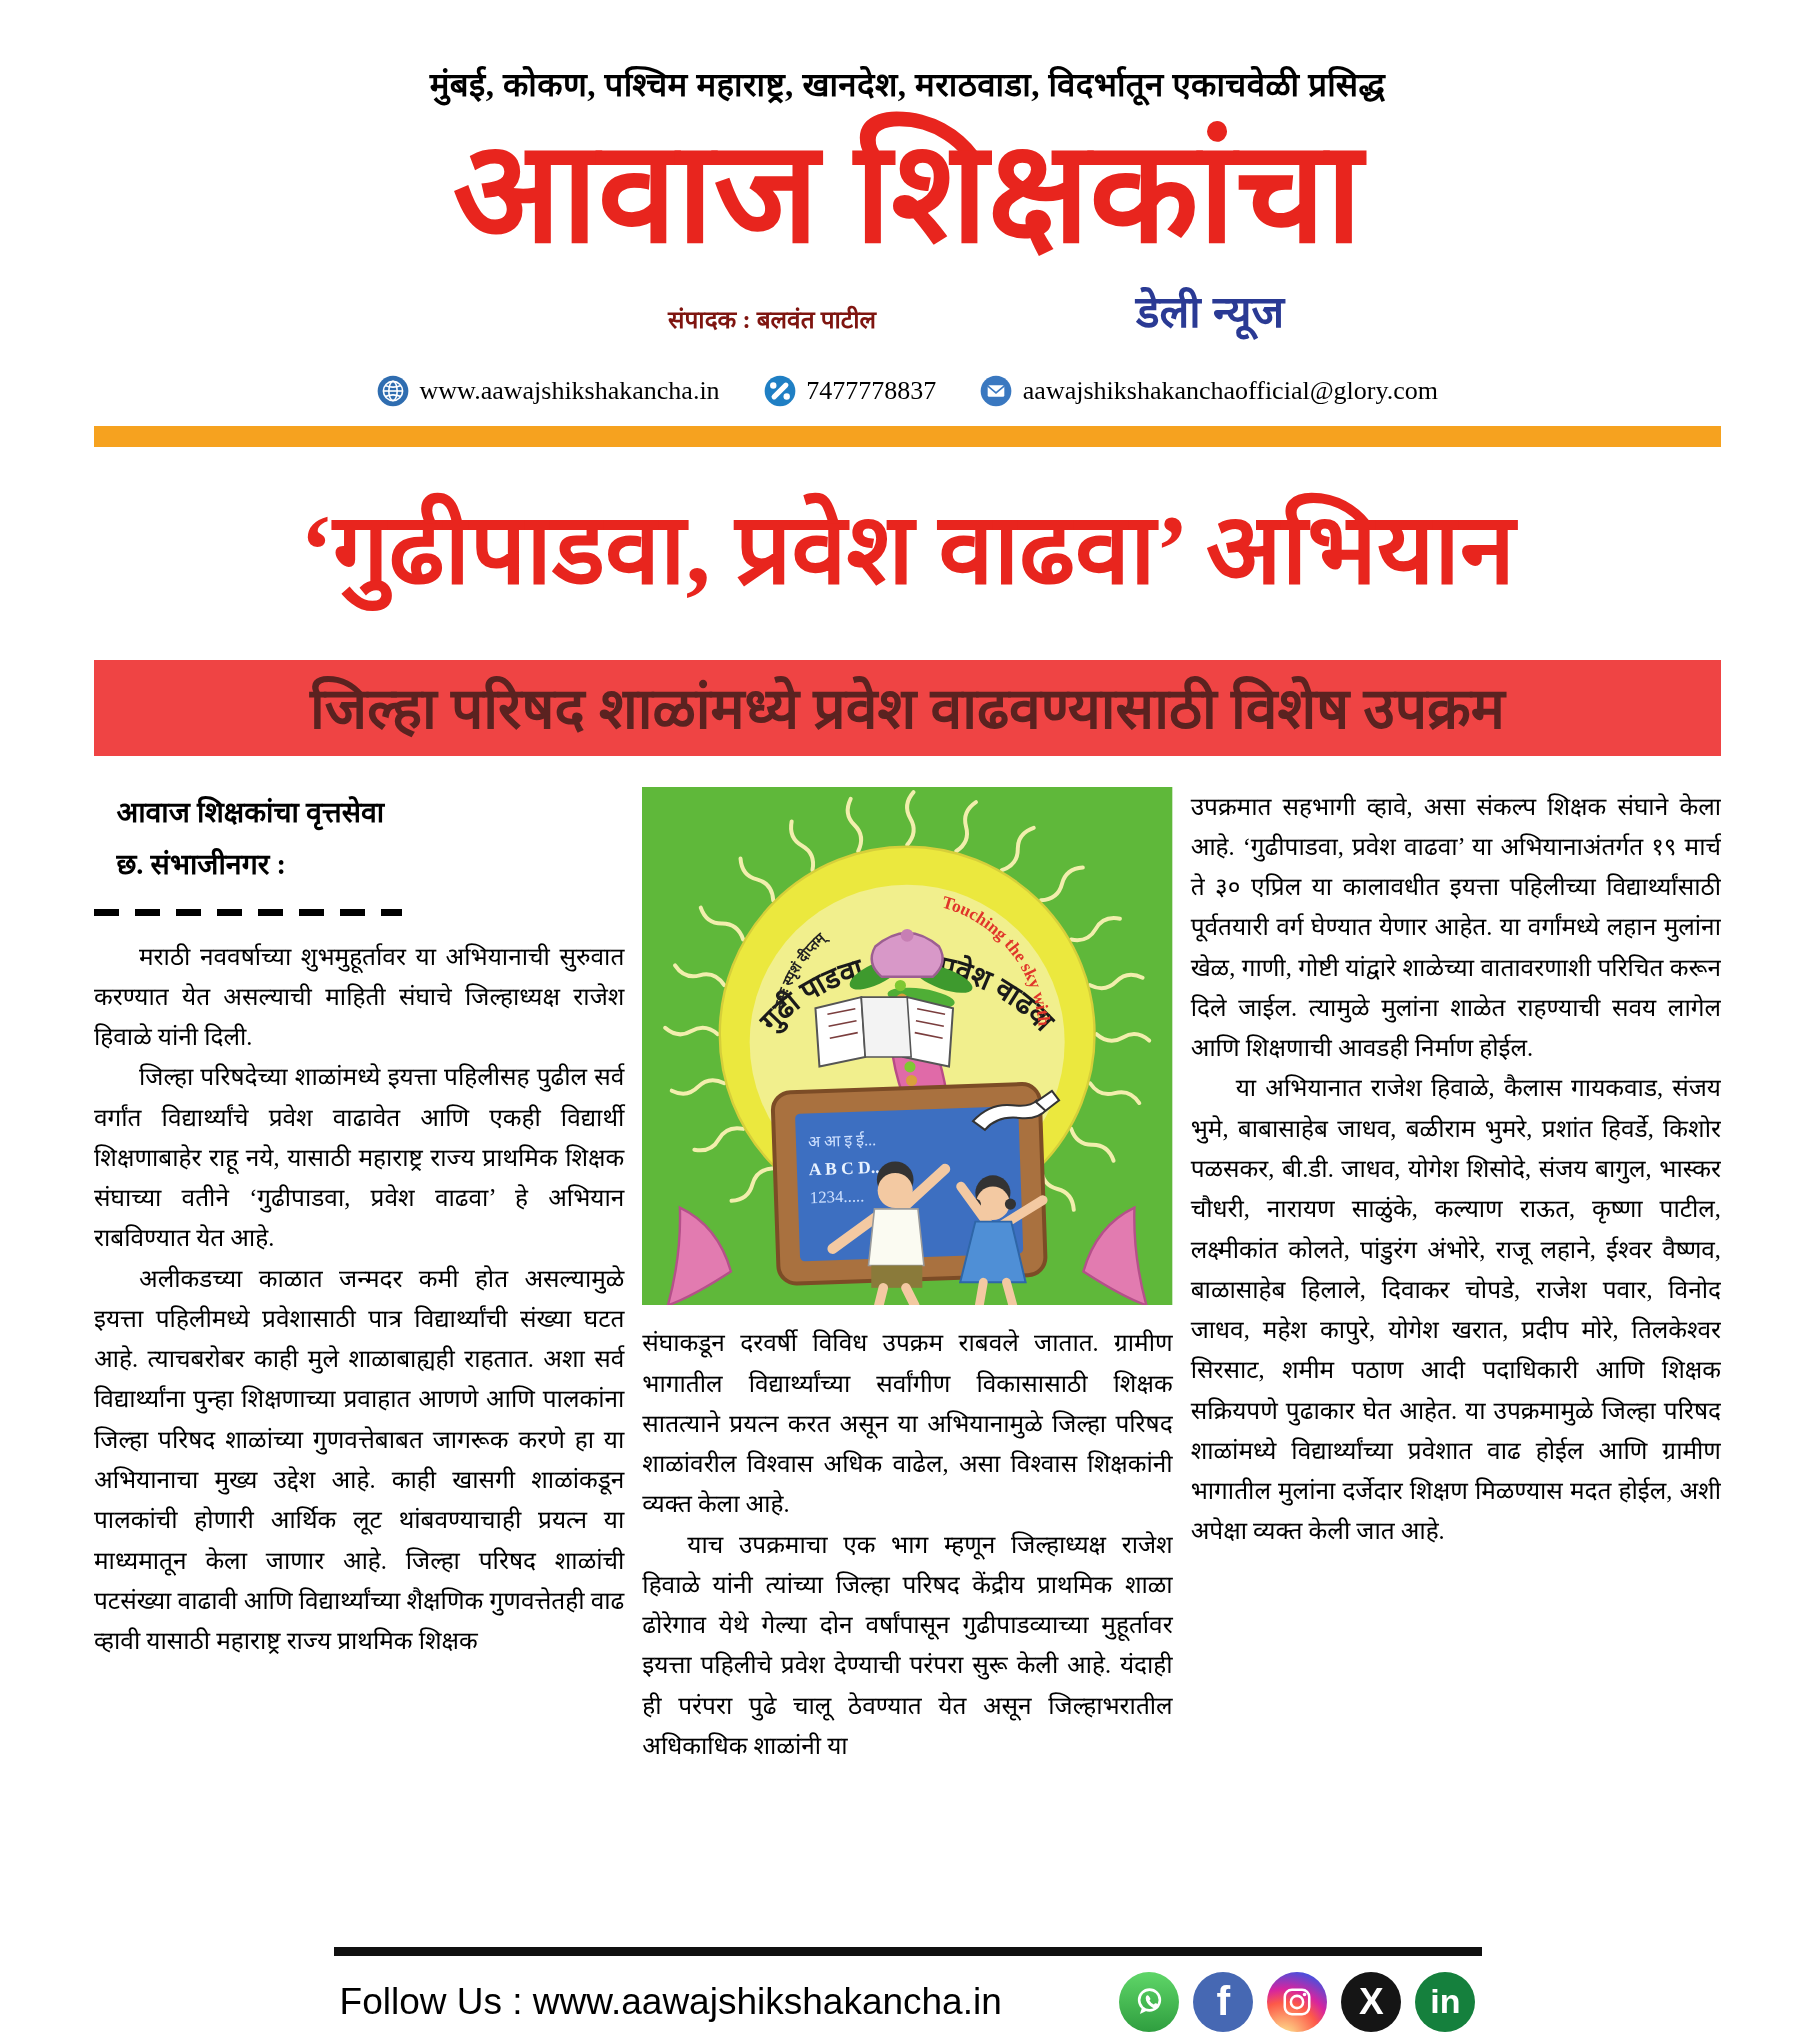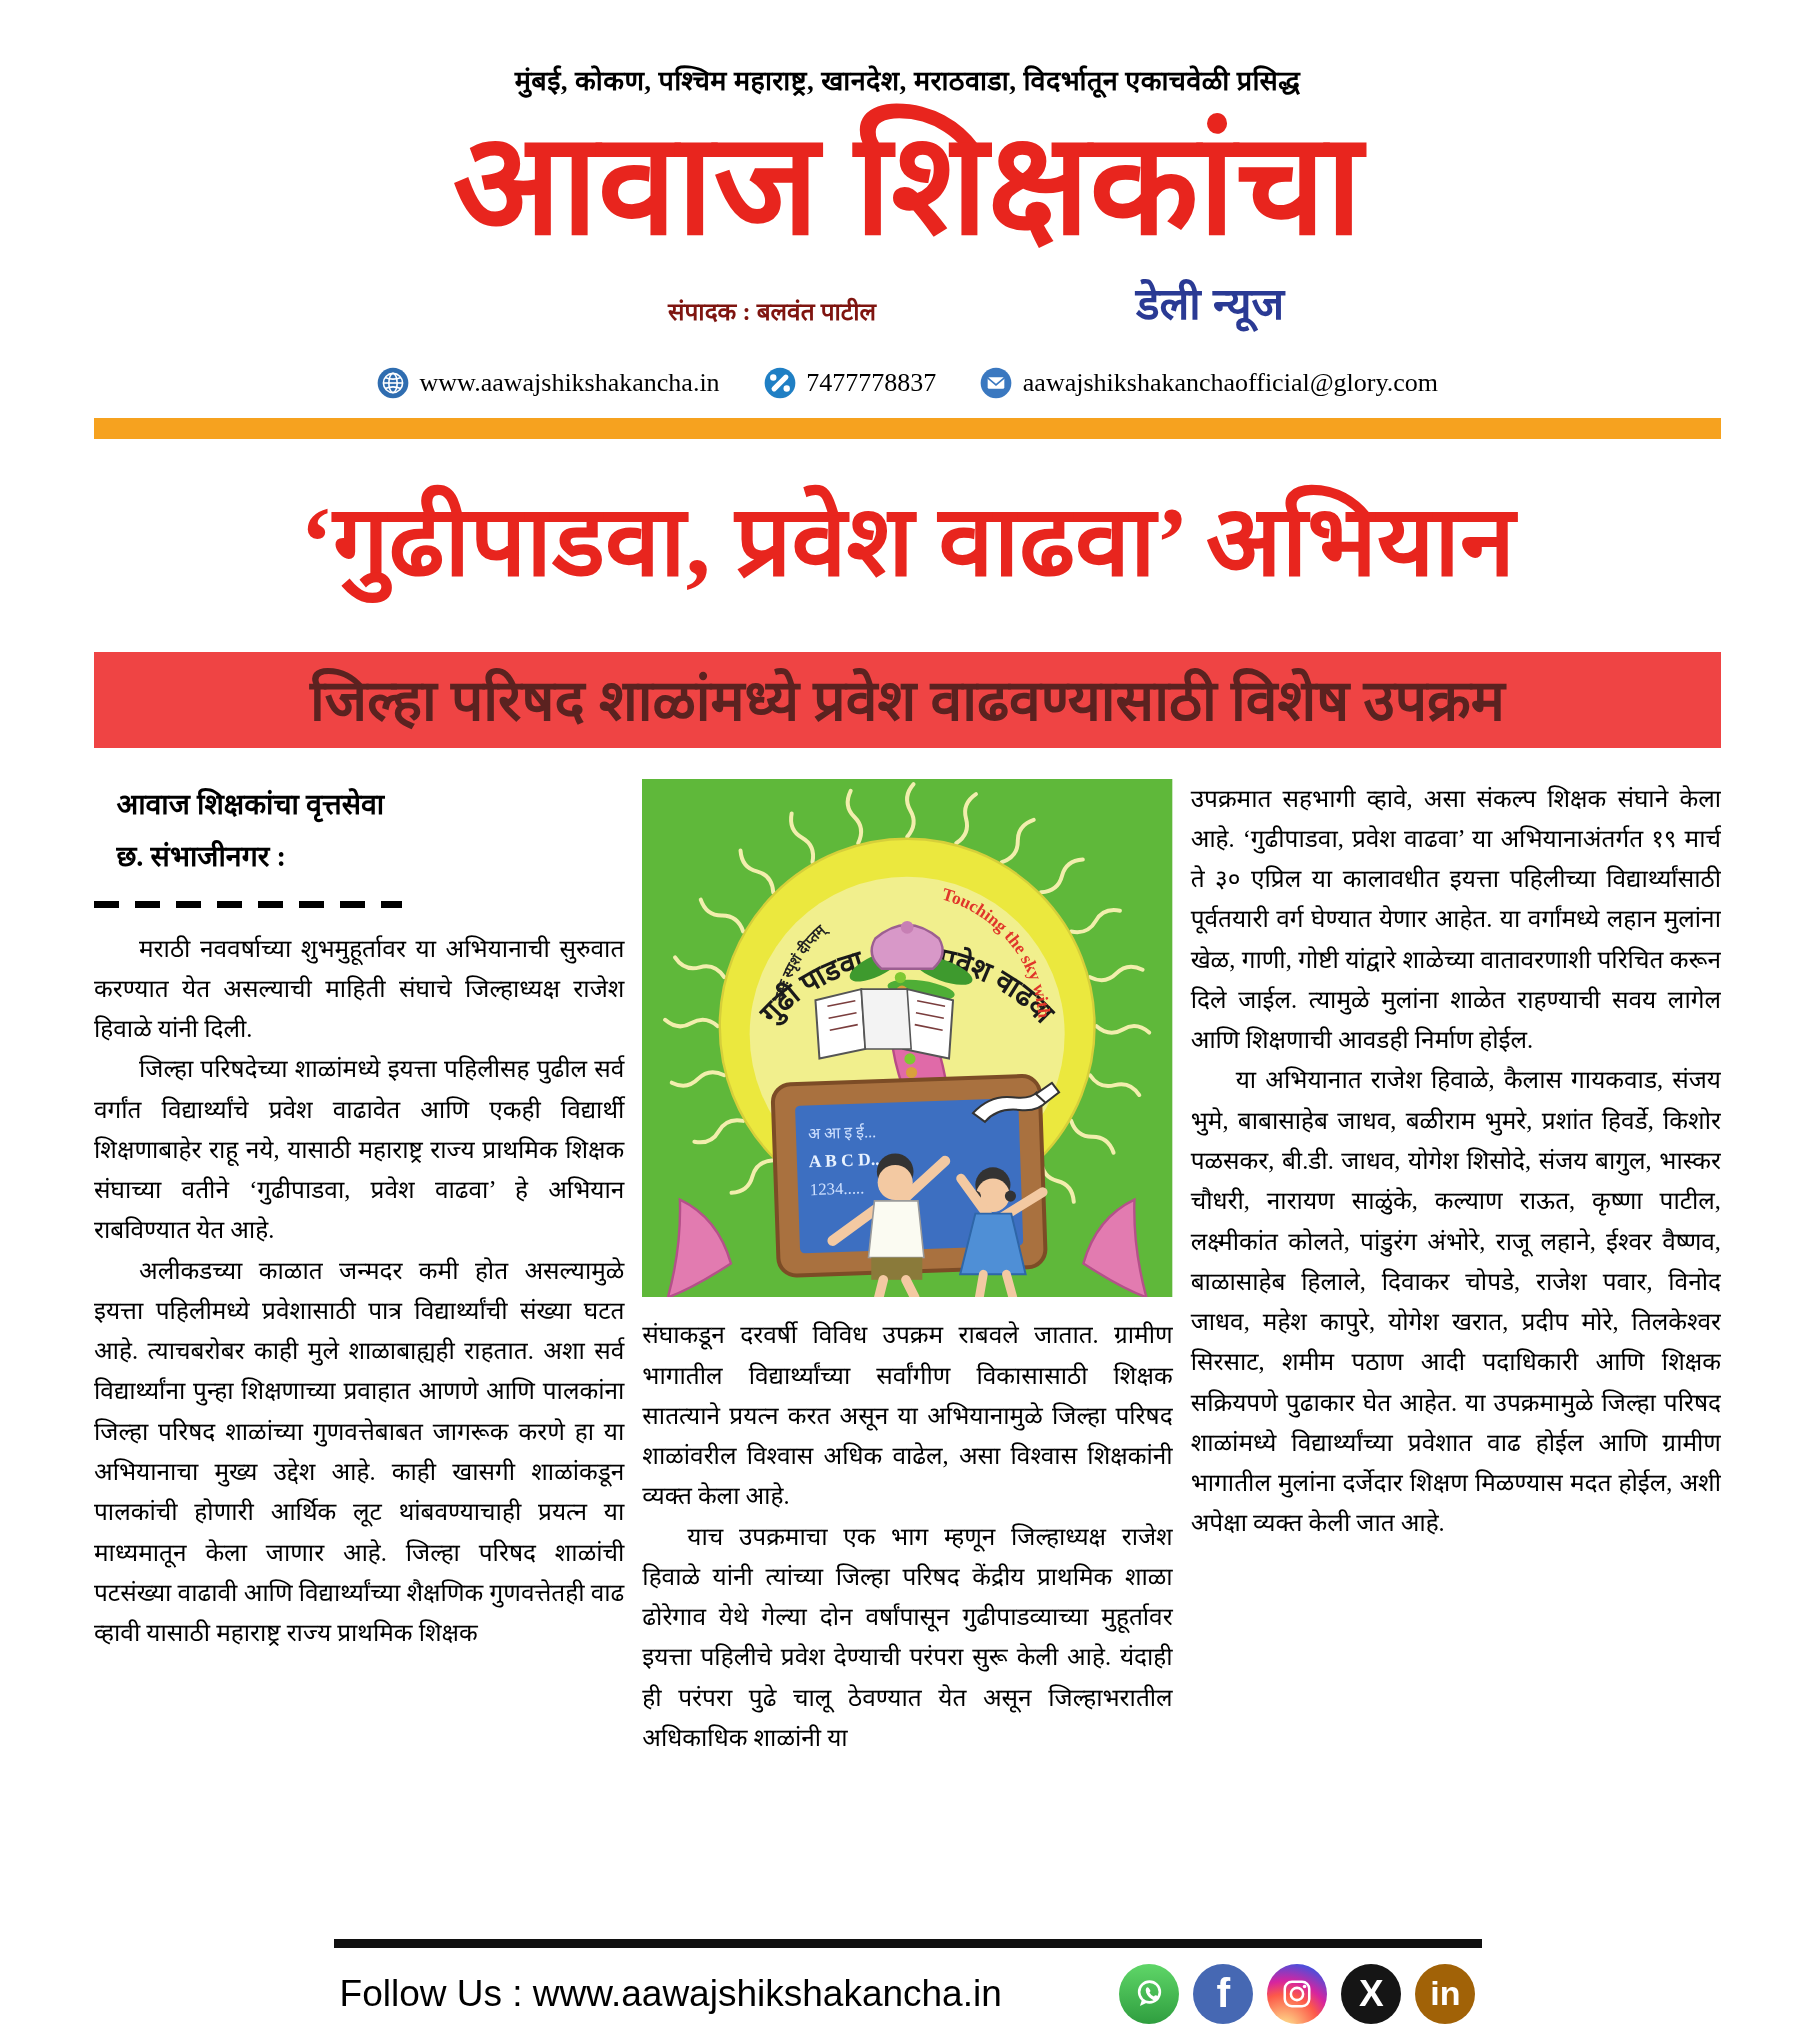--- a/index.html
+++ b/index.html
@@ -2,21 +2,21 @@
 <html style="font-size:6.5px"><head>
 <meta charset="utf-8">
 <style>
   html,body{margin:0;padding:0;}
   body{
     width:1815px;height:2160px;background:#ffffff;overflow:hidden;position:relative;
     font-family:"Liberation Serif","DejaVu Serif",serif;color:#000;
   }
   .content{margin:0 94px;}
   
-  .tagline{padding-top:61px;text-align:center;font-size:27px;font-weight:700;letter-spacing:0.4px;}
+  .tagline{padding-top:61px;text-align:center;font-size:33px;font-weight:700;letter-spacing:0.4px;}
   .masthead{margin-top:4.1px;text-align:center;color:#e8251e;font-size:142px;font-weight:800;line-height:1.18;}
   .mast-row{position:relative;height:85px;}
   .editor{position:absolute;left:574px;top:24.4px;font-size:24.4px;font-weight:700;color:#7f1510;}
   .edition{position:absolute;left:1042px;top:2px;font-size:44px;font-weight:700;color:#2a3a94;font-family:"Liberation Sans","DejaVu Sans",sans-serif;}
   .contact-row{margin-top:12.2px;display:flex;justify-content:center;align-items:center;gap:44px;font-size:26px;font-weight:400;}
   .contact-item{display:flex;align-items:center;gap:10.6px;}
   .badge{width:32px;height:32px;flex:0 0 auto;}
   .orange-bar{margin-top:19.5px;height:20.4px;background:#f6a21f;}
   
   .headline{margin-top:41px;text-align:center;color:#e8251e;font-size:99px;font-weight:800;line-height:1.25;}
@@ -35,21 +35,21 @@
   .footer-bar{height:9.8px;background:#101010;}
   .footer-row{display:flex;align-items:center;justify-content:space-between;padding:15.5px 6.1px;}
   .footer-text{font-family:"Liberation Sans","DejaVu Sans",sans-serif;font-size:37px;color:#000;}
   .social{display:flex;gap:14px;align-items:center;}
   .sicon{width:60px;height:60px;border-radius:50%;display:flex;align-items:center;justify-content:center;
     color:#fff;font-family:"Liberation Sans","DejaVu Sans",sans-serif;font-weight:700;}
   .sicon.whatsapp{background:linear-gradient(180deg,#5fd668,#2f9e3f);}
   .sicon.facebook{background:#4668b3;font-size:41px;}
   .sicon.instagram{background:radial-gradient(circle at 28% 110%,#fdf497 0%,#fd5949 45%,#d6249f 62%,#285AEB 92%);}
   .sicon.x{background:#151515;font-size:37px;}
-  .sicon.linkedin{background:#a16207;font-size:34px;}
+  .sicon.linkedin{background:#15803d;font-size:34px;}
 </style>
 </head>
 <body>
 
 <div class="content">
 
   <div class="tagline">मुंबई, कोकण, पश्चिम महाराष्ट्र, खानदेश, मराठवाडा, विदर्भातून एकाचवेळी प्रसिद्ध</div>
 
   <div class="masthead">आवाज शिक्षकांचा</div>
 

